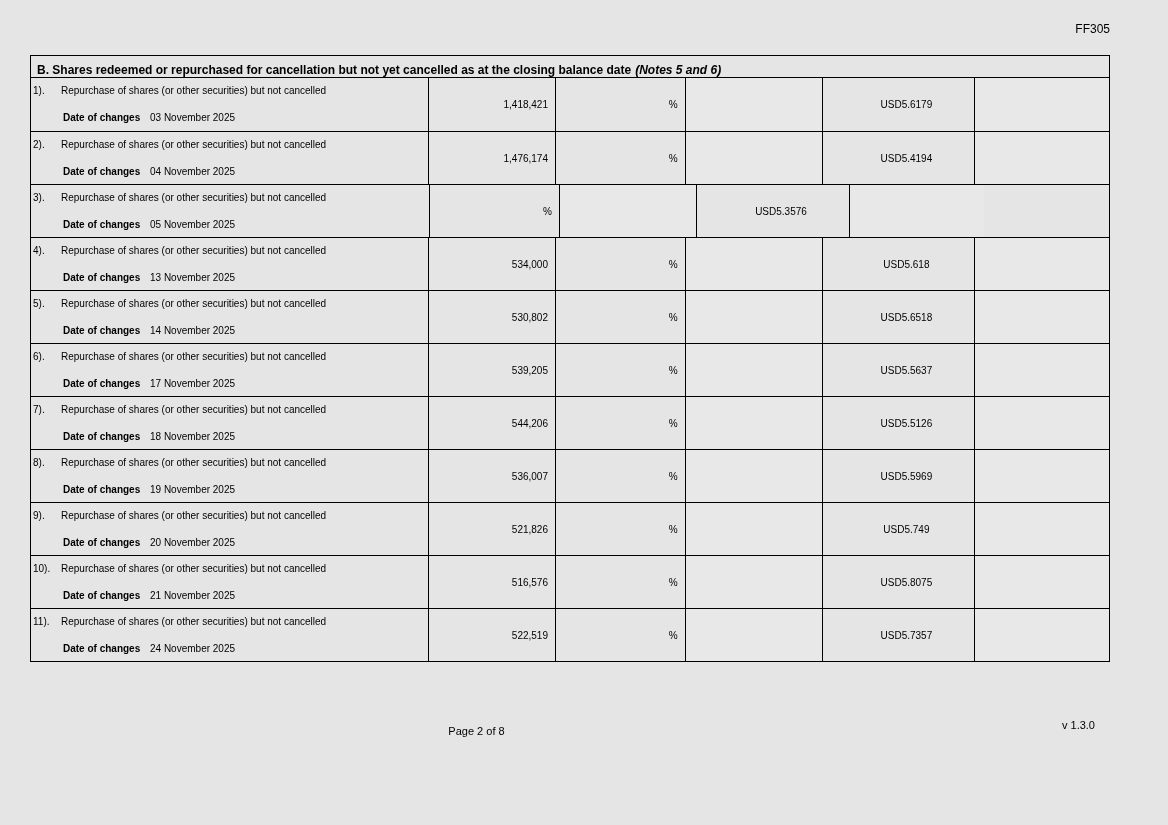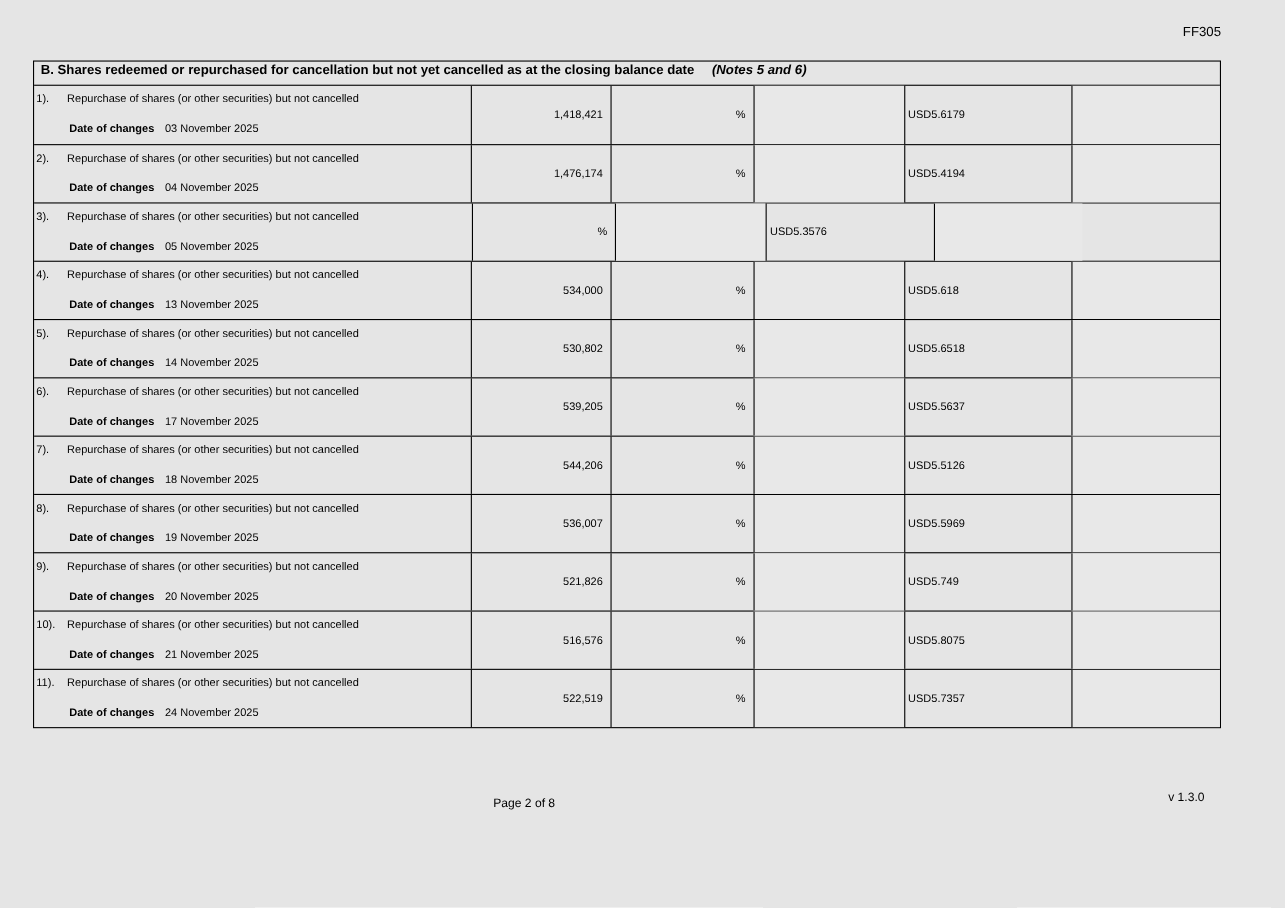--- a/index.html
+++ b/index.html
@@ -27,30 +27,30 @@
     position: absolute;
     left: 30px;
     top: 55px;
     width: 1080px;
     border: 1px solid #000;
   }
   .thead {
     height: 22px;
     border-bottom: 1px solid #000;
     display: flex;
-    align-items: flex-start;
+    align-items: flex-end;
     padding-left: 6px;
     font-size: 12px;
     font-weight: bold;
     white-space: nowrap;
     overflow: hidden;
   }
   .thead .notes {
     font-style: italic;
-    margin-left: 16px;
+    margin-left: 4px;
   }
   .trow {
     display: flex;
     height: 53px;
     border-top: 1px solid #000;
   }
   .trow:first-child { border-top: none; }
   .cell {
     border-left: 1px solid #000;
     height: 100%;
@@ -96,22 +96,22 @@
     display: flex;
     align-items: center;
     justify-content: flex-end;
     padding-right: 7px;
   }
   .cell-gray1 { width: 137px; }
   .cell-usd {
     width: 153px;
     display: flex;
     align-items: center;
-    justify-content: flex-start;
-    padding: 0 5px 0 3px;
+    justify-content: center;
+    padding: 0 5px 0 21px;
   }
   .cell-gray2 { width: 135px; }
   .cell-gray {
     background: #e8e8e8;
   }
   .footer-pagenum {
     position: absolute;
     top: 725px;
     left: 0;
     width: 953px;

